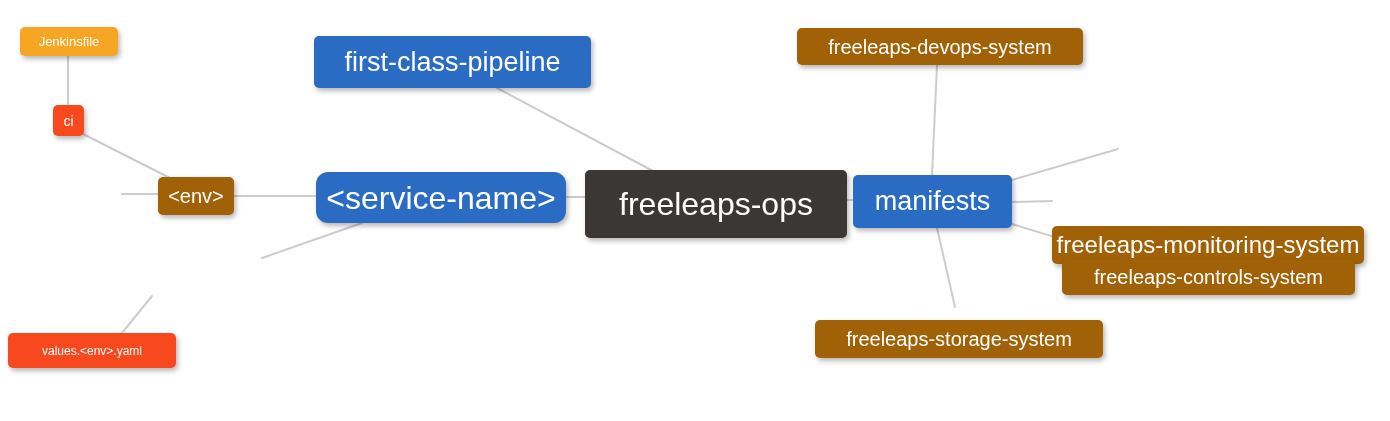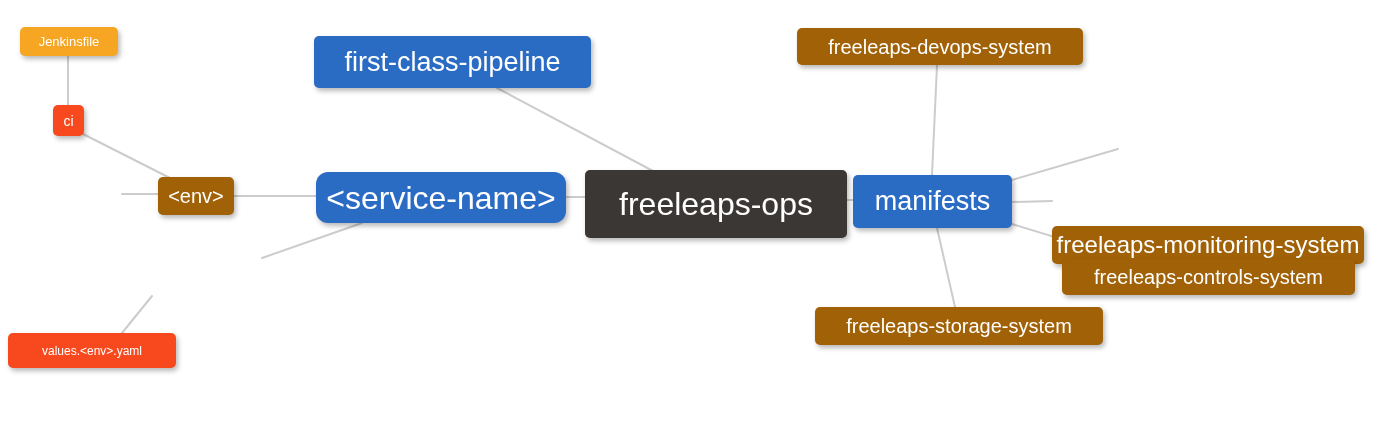--- a/index.html
+++ b/index.html
@@ -83,15 +83,15 @@
 
   <div class="node blue" style="left:853px;  top:175px; width:159px; height:53px; font-size:27px;">manifests</div>
 
   <div class="node green" style="left:797px;  top:28px;  width:286px; height:37px; font-size:20px;">freeleaps-devops-system</div>
 
 
   <div class="node green" style="left:1052px; top:185px; width:312px; height:38px; font-size:24px;margin-top:41px;">freeleaps-monitoring-system</div>
 
   <div class="node green" style="left:1062px; top:259px; width:293px; height:36px; font-size:20px;">freeleaps-controls-system</div>
 
-  <div class="node green" style="left:815px;  top:307px; width:288px; height:38px; font-size:20px;">freeleaps-storage-system</div>
+  <div class="node green" style="left:815px;  top:320px; width:288px; height:38px; font-size:20px;">freeleaps-storage-system</div>
 
 </div>
 
 </body></html>

